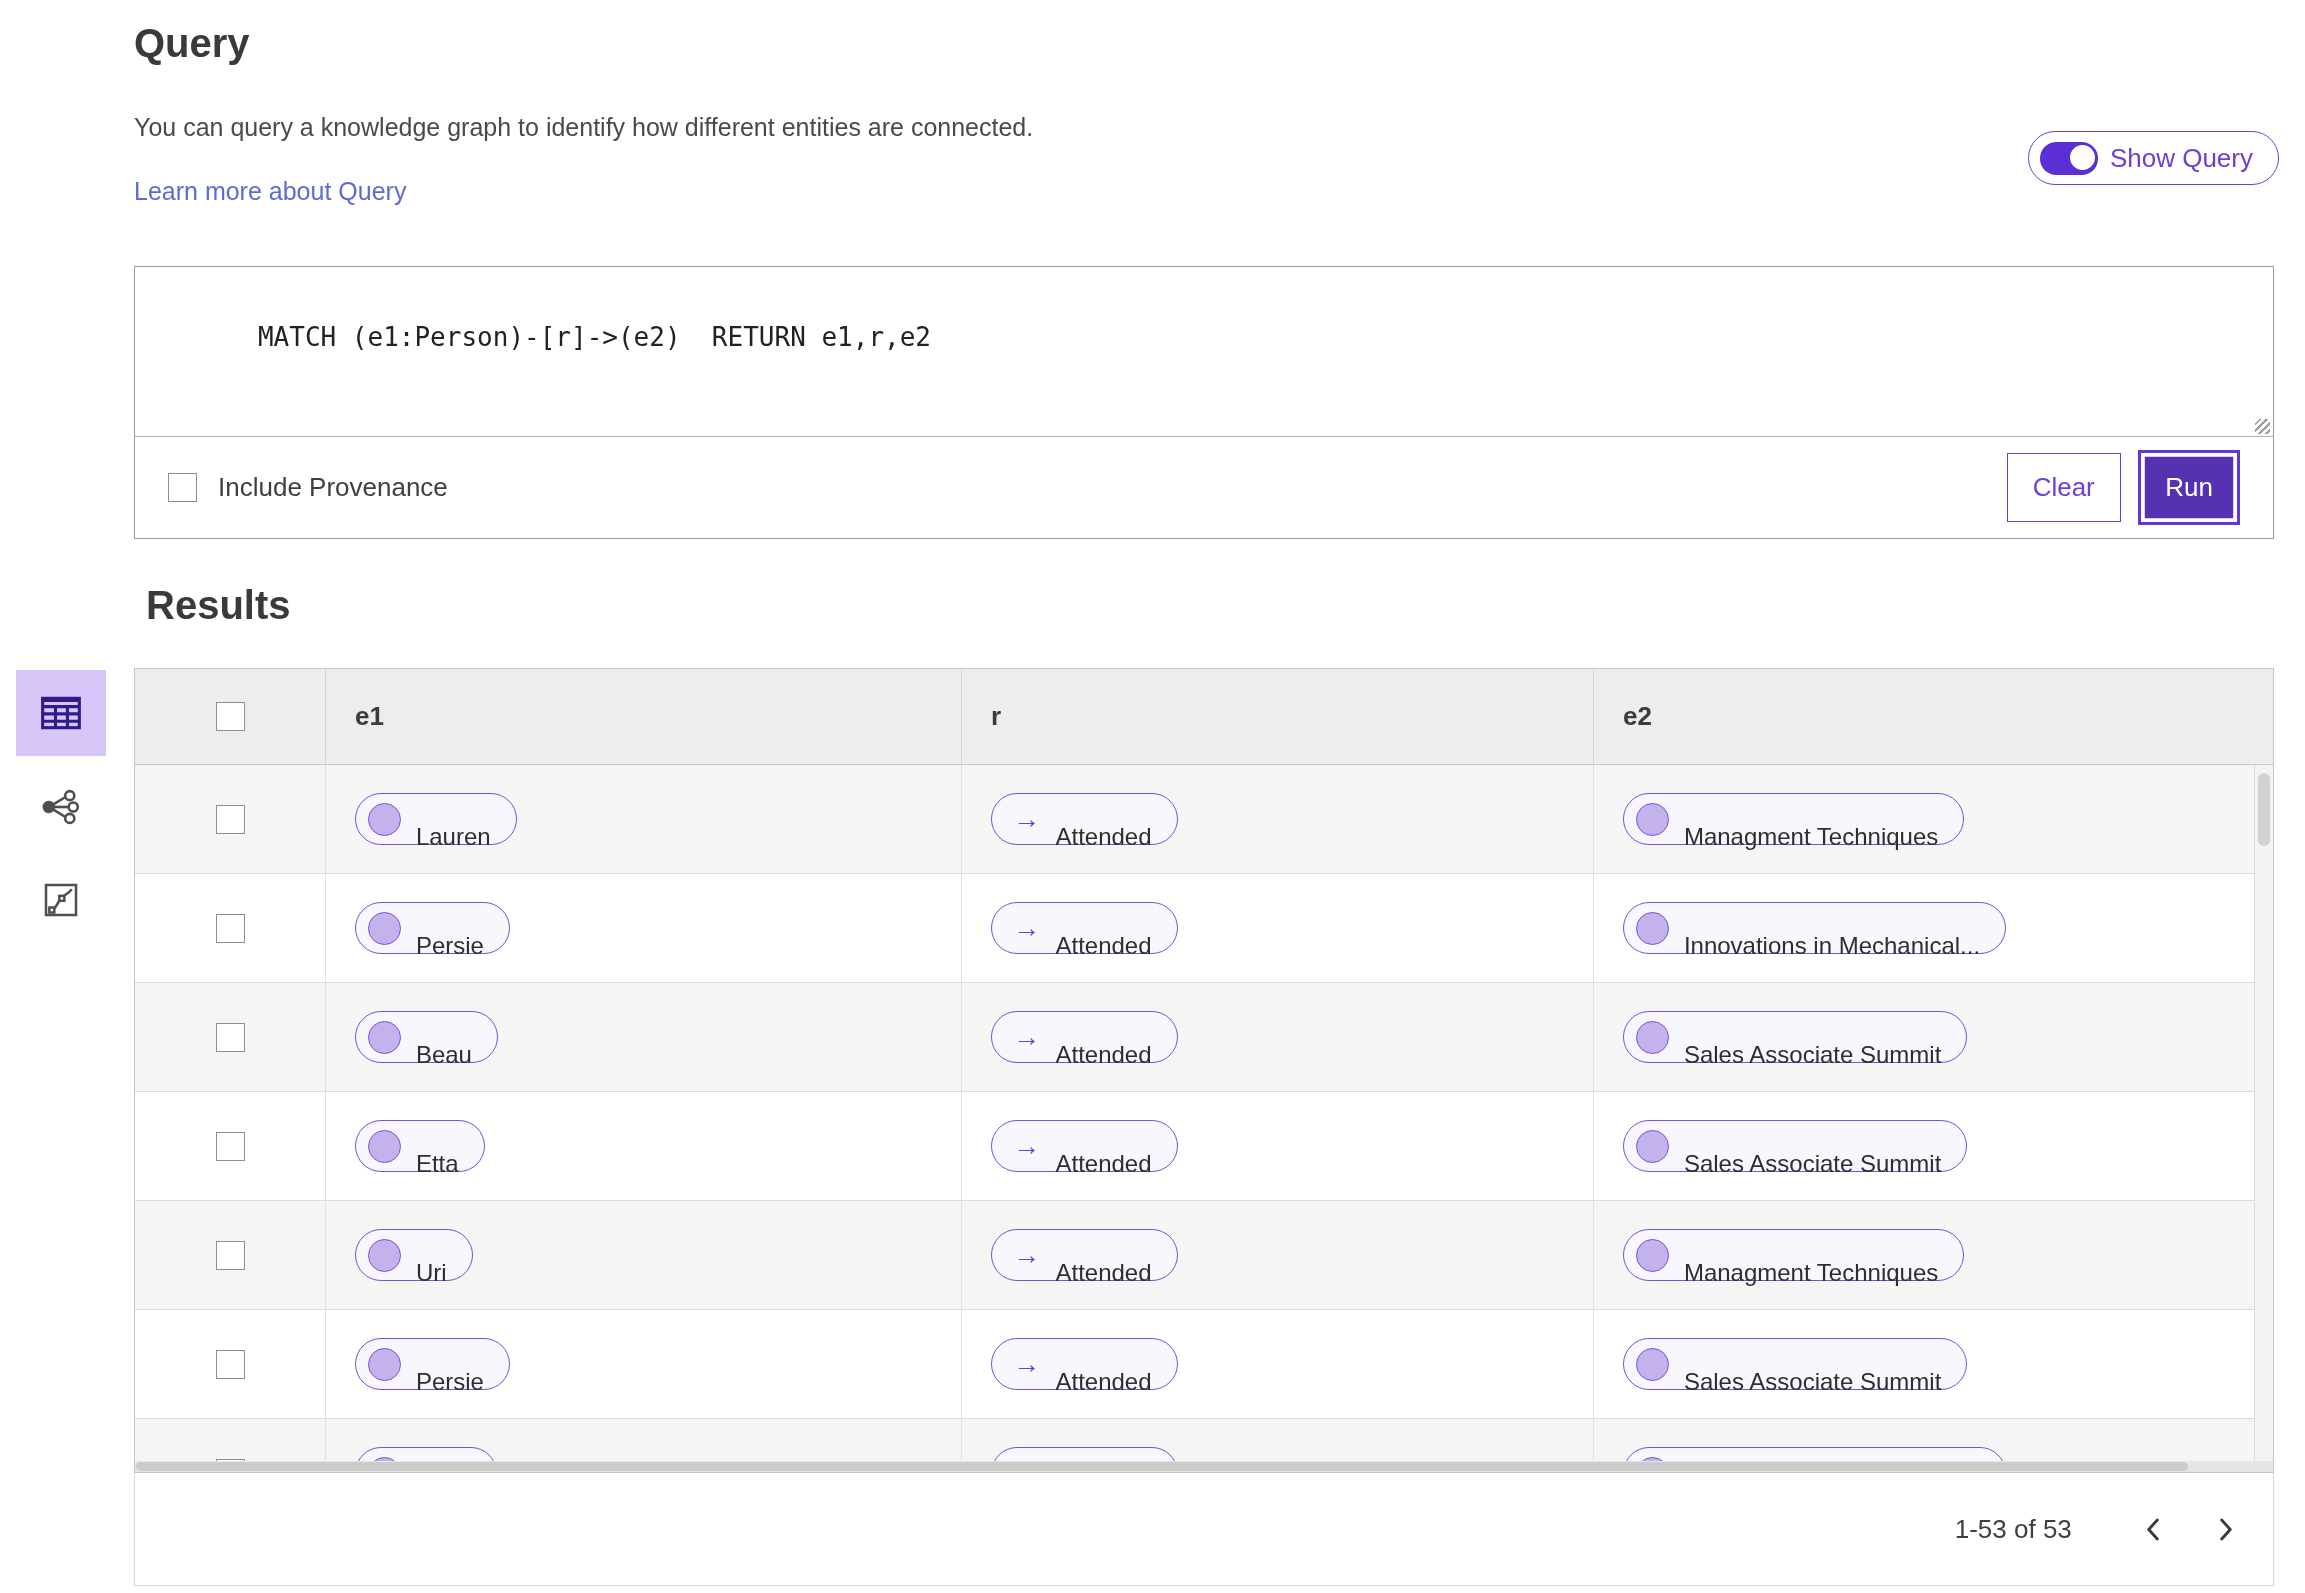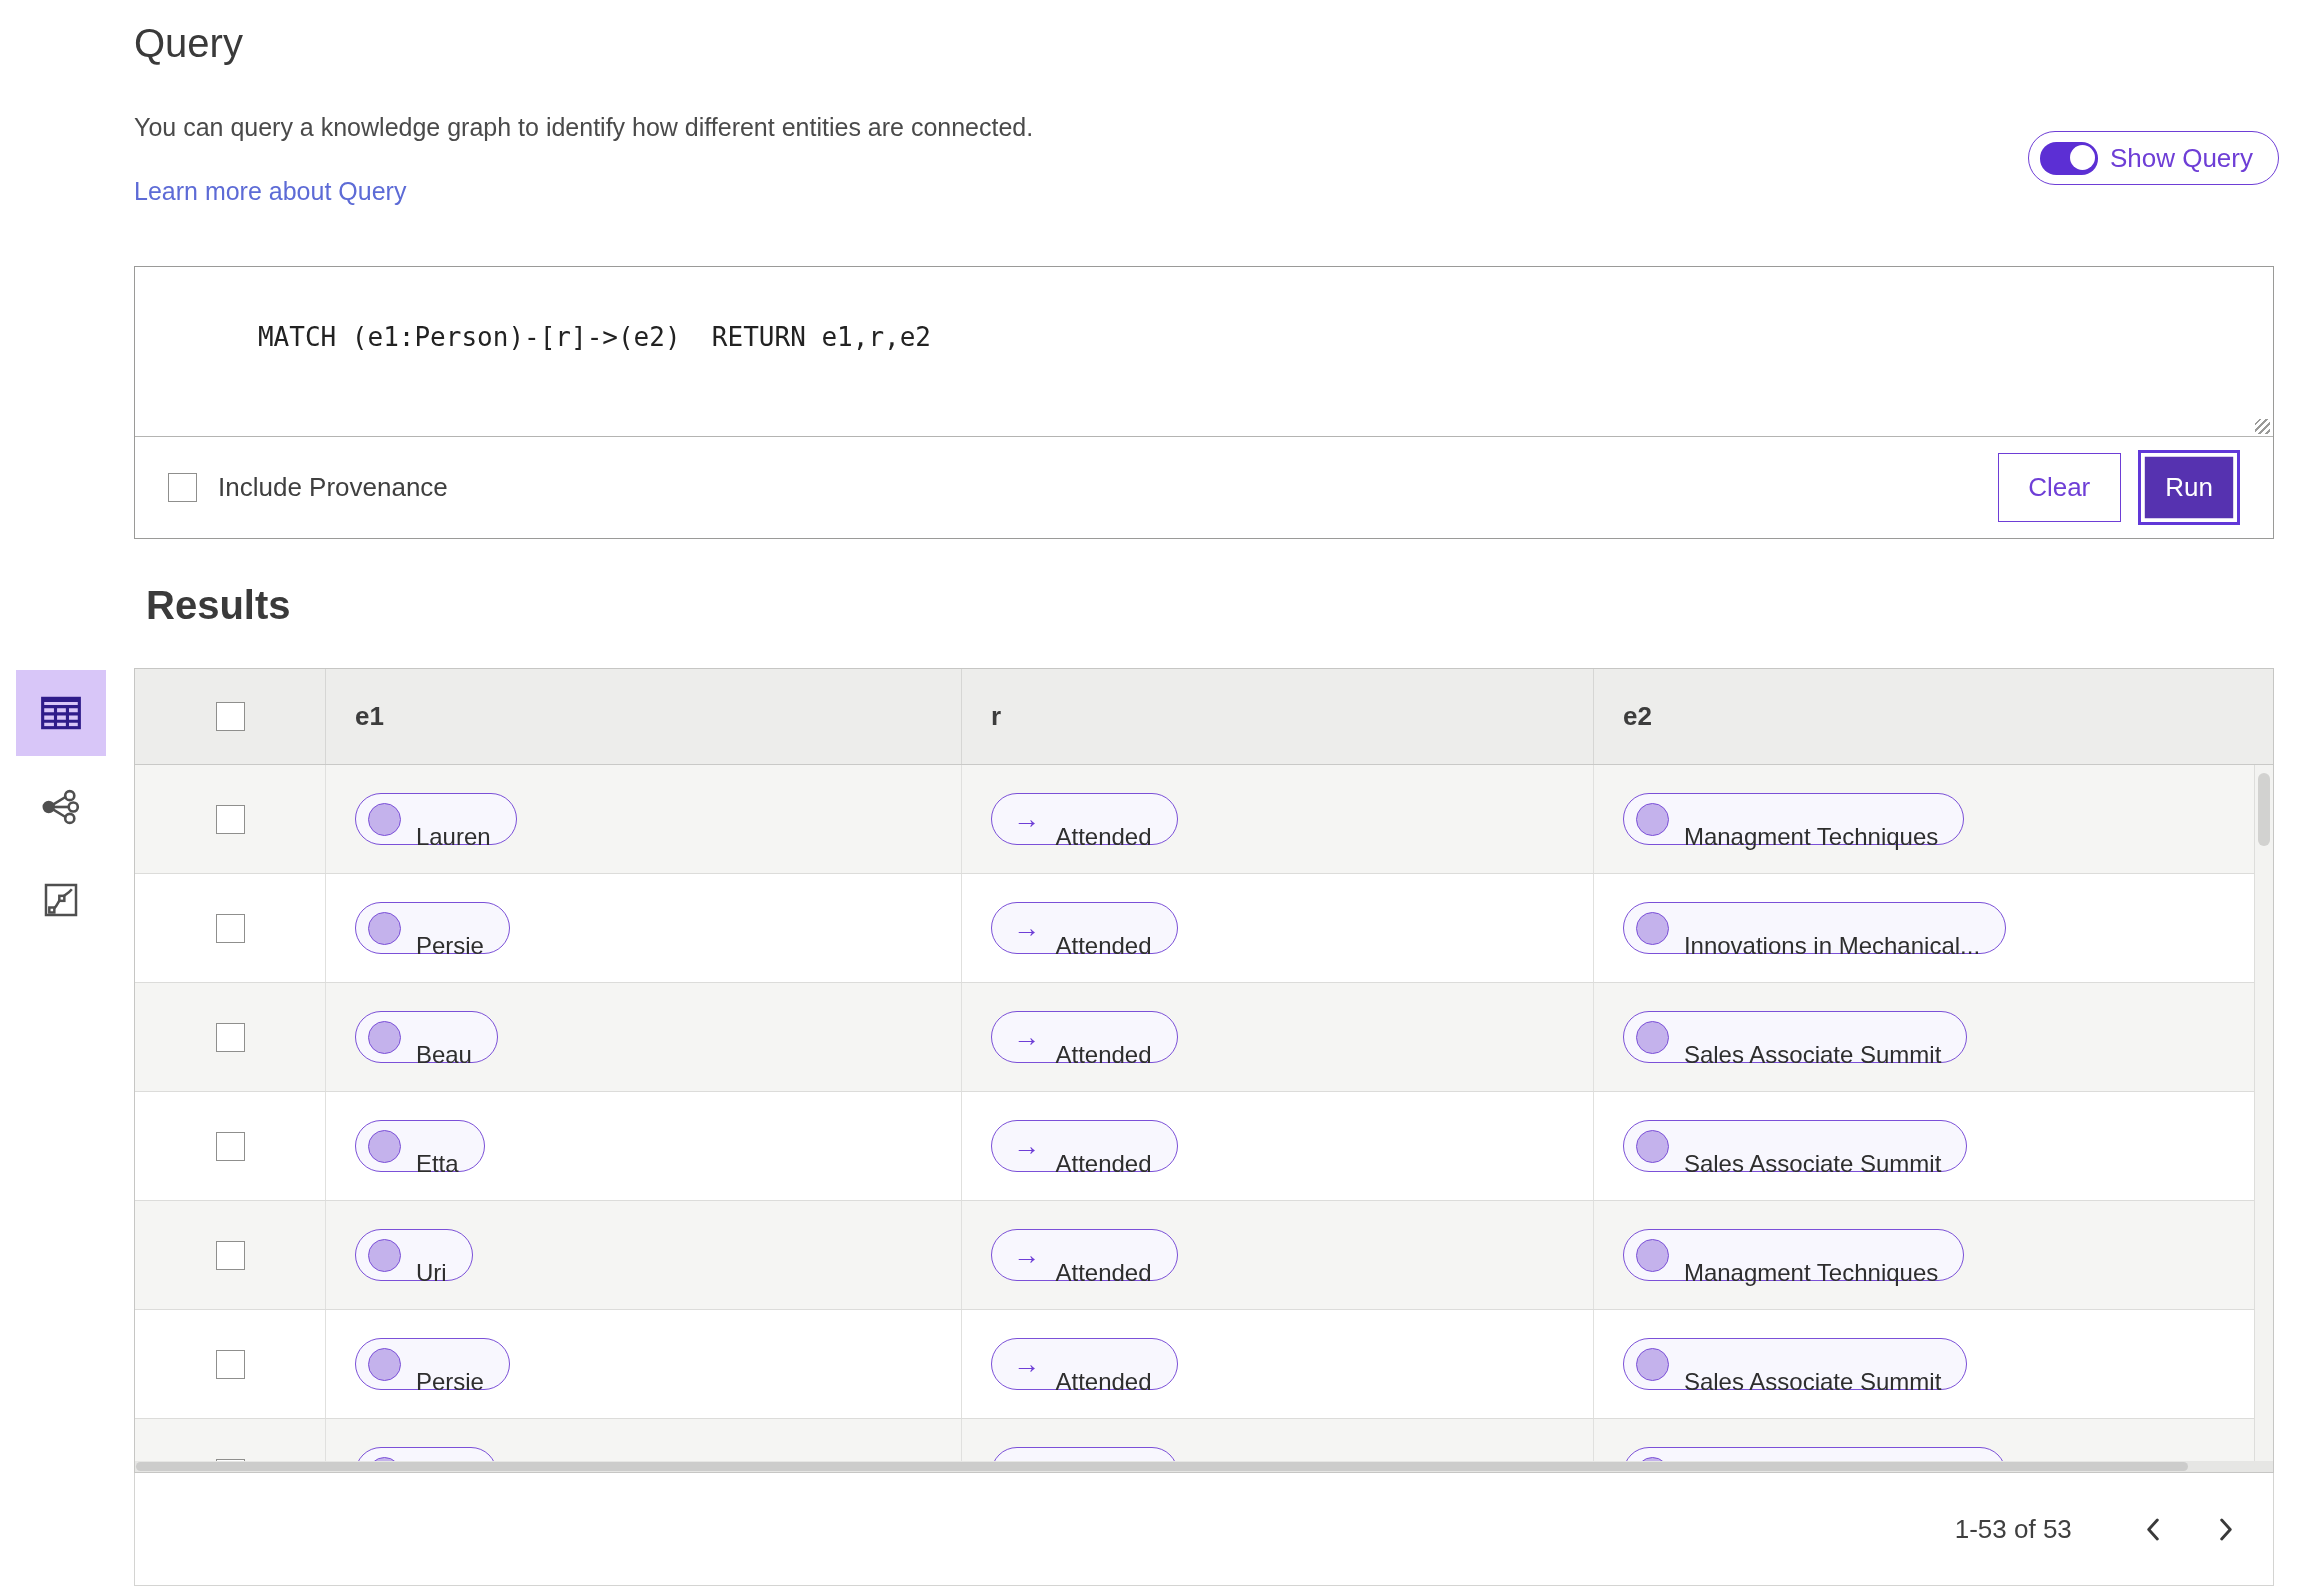--- a/index.html
+++ b/index.html
@@ -1,20 +1,20 @@
 <!DOCTYPE html>
 <html><head>
 <meta charset="utf-8">
 <style>
   html,body{margin:0;padding:0;background:#ffffff;}
   .page{position:relative;width:2306px;height:1594px;background:#fff;
         font-family:"Liberation Sans",sans-serif;color:#3d3d3d;overflow:hidden;}
 
   
-  .q-title{position:absolute;left:134px;top:21px;font-size:40px;font-weight:400;color:#3a3a3a;margin:0;}
+  .q-title{position:absolute;left:134px;top:21px;font-size:40px;font-weight:700;color:#3a3a3a;margin:0;}
   .q-desc{position:absolute;left:134px;top:113px;font-size:25px;color:#4a4a4a;margin:0;}
   .learn-link{position:absolute;left:134px;top:177px;font-size:25px;color:#5d6bd6;text-decoration:none;cursor:pointer;}
 
   .show-query{position:absolute;right:27px;top:131px;height:52px;display:flex;align-items:center;gap:11.5px;
               border:1.9px solid #6e3ed6;border-radius:29px;padding:0 25px 0 11.5px;background:#fff;cursor:pointer;}
   .switch{width:58px;height:33px;border-radius:16.3px;background:#5c2fd4;position:relative;display:inline-block;}
   .switch .knob{position:absolute;right:3.8px;top:3.8px;width:25px;height:25px;border-radius:50%;background:#fff;}
   .show-query .sq-label{font-size:26px;color:#6e3ed6;}
 
   .query-box{position:absolute;left:134px;top:266px;width:2140px;height:273px;border:1px solid #9a9a98;
@@ -24,21 +24,21 @@
                white-space:pre-wrap;cursor:text;}
   .resize-handle{position:absolute;right:2.9px;bottom:2.9px;width:15.4px;height:15.4px;cursor:nwse-resize;
      background:repeating-linear-gradient(135deg,transparent 0 2.9px,#9a9a98 2.9px 4.8px);}
   .query-actions{position:absolute;left:0;right:0;bottom:0;height:102px;border-top:1px solid #b4b4b2;
                  display:flex;align-items:center;justify-content:space-between;padding:0 33px;box-sizing:border-box;margin-top:40px;}
   .chk-row{display:flex;align-items:center;gap:21px;cursor:pointer;}
   .checkbox{width:29px;height:29px;box-sizing:border-box;border:1.9px solid #8f8f8d;background:#fff;display:inline-block;}
   .chk-label{font-size:26px;color:#3f3f3f;}
   .action-buttons{display:flex;align-items:center;gap:17.3px;}
   .btn{font-family:"Liberation Sans",sans-serif;font-size:26px;cursor:pointer;}
-  .btn-clear{width:123px;height:69px;background:#fff;border:1.9px solid #6e3ed6;color:#6e3ed6;}
+  .btn-clear{width:114px;height:69px;background:#fff;border:1.9px solid #6e3ed6;color:#6e3ed6;}
   .btn-run{width:102px;height:75px;background:#5632b0;border:3.8px solid #6138d8;box-shadow:inset 0 0 0 3.8px #ffffff;
            color:#fff;}
 
   
   .r-title{position:absolute;left:134px;top:571px;font-size:40px;font-weight:700;color:#3a3a3a;margin:12px;}
 
   .view-switcher{position:absolute;left:15.4px;top:670px;width:92px;display:flex;flex-direction:column;align-items:center;}
   .view-item{width:90px;height:86px;display:flex;align-items:center;justify-content:center;cursor:pointer;}
   .view-item.selected{background:#d8c6f8;}
   .view-item + .view-item{margin-top:7.7px;}

